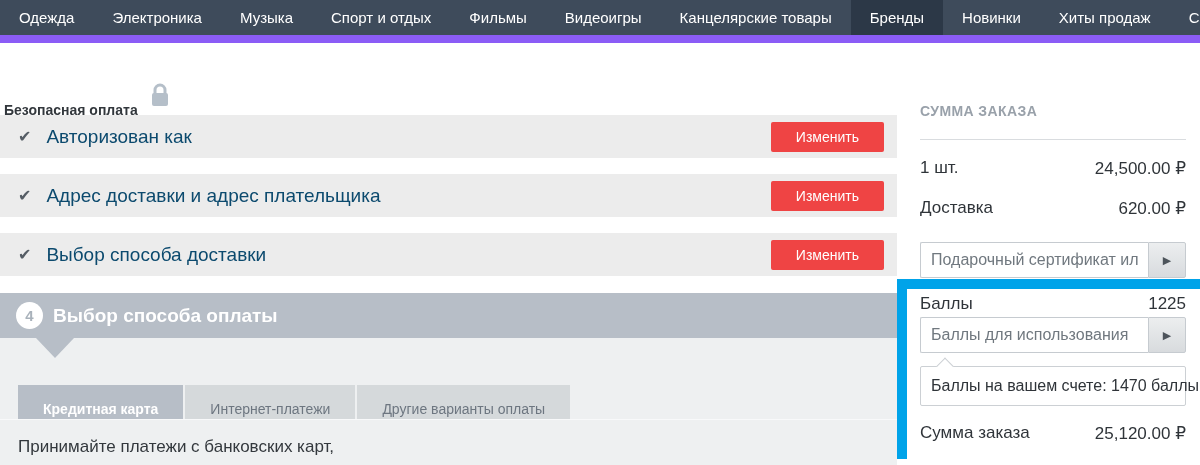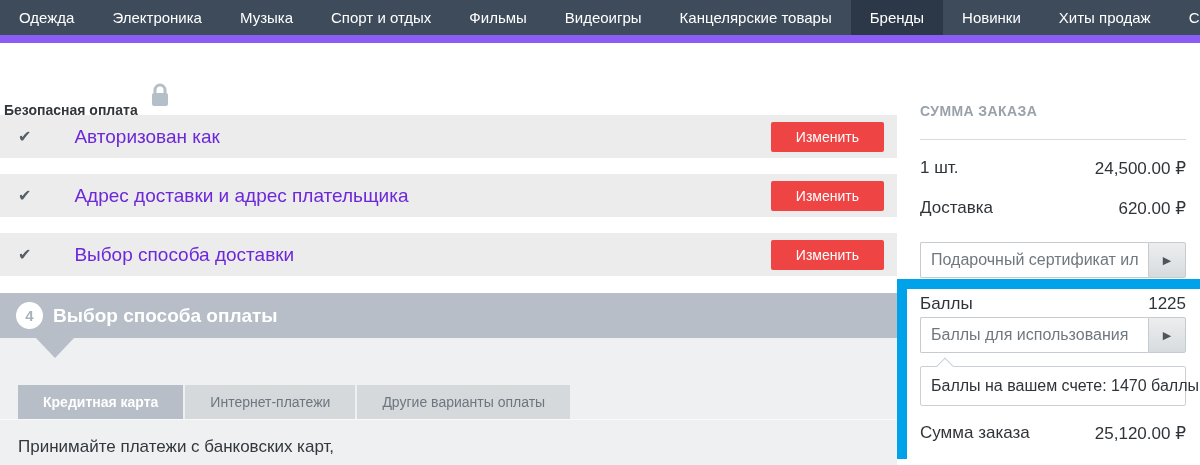--- a/index.html
+++ b/index.html
@@ -16,41 +16,41 @@
 
   
   .title-row { position:absolute; left:4px; top:70px; display:flex; align-items:center; gap:12px; }
   .page-title { font-size:14px; font-weight:bold; color:#32373c;margin-top:32px; }
   .lock-icon { width:20px; height:24px; margin-top:2px; }
 
   
   .step-row { position:absolute; left:0; width:897px; height:43px; background:#ececec;
     display:flex; align-items:center; padding:0 13px 0 18px; }
   .step-row .check { color:#555d65; font-size:16px; margin-right:15px; }
-  .step-row .step-label { color:#6d28d9; font-size:19px; flex:1;margin-left:28px; }
+  .step-row .step-label { color:#0c4a6e; font-size:19px; flex:1; }
   .row-1 { top:115px; } .row-2 { top:174px; } .row-3 { top:233px; }
   .change-btn { background:#ef4444; color:#ffffff; font-size:14px; border:none;
     padding:7px 25px; border-radius:2px; cursor:pointer; font-family:inherit; }
 
   
   .step4-header { position:absolute; left:0; top:293px; width:897px; height:45px;
     background:#b7bec7; display:flex; align-items:center; padding-left:16px; }
   .step-num { width:27px; height:27px; border-radius:50%; background:#ffffff; color:#a9b2bb;
     font-weight:bold; font-size:15px; display:flex; align-items:center; justify-content:center;
     margin-right:10px; }
   .step4-title { color:#ffffff; font-size:19px; font-weight:bold; }
   .step4-pointer { position:absolute; left:36px; top:338px; width:0; height:0;
     border-left:19px solid transparent; border-right:19px solid transparent;
     border-top:20px solid #b7bec7; z-index:3; }
 
   
   .content-panel { position:absolute; left:0; top:338px; width:897px; height:127px;
     background:#eef0f1; }
   .tabs { position:absolute; left:18px; top:47px; display:flex; gap:2px; }
-  .tab { height:34px; line-height:34px; padding:0 25px; background:#d5d9db; color:#6d7680;
+  .tab { height:34px; line-height:34px; padding:7px 25px; background:#d5d9db; color:#6d7680;
     font-size:14px; cursor:pointer; white-space:nowrap; }
   .tab.active { background:#b7bec7; color:#ffffff; font-weight:bold; }
   .tab-underline { position:absolute; left:0; top:81px; width:897px; height:1px; background:#f8f9fa; }
   .payment-text { position:absolute; left:18px; top:99px; color:#33383d; font-size:17px; }
 
   
   .summary { position:absolute; left:920px; top:0; width:266px; height:465px; }
   .summary-title { position:absolute; top:103px; left:0; font-size:14px; font-weight:bold;
     color:#99a1aa; letter-spacing:0.4px; }
   .summary-divider { position:absolute; top:139px; left:0; width:266px; height:1px; background:#d9dcdf; }

